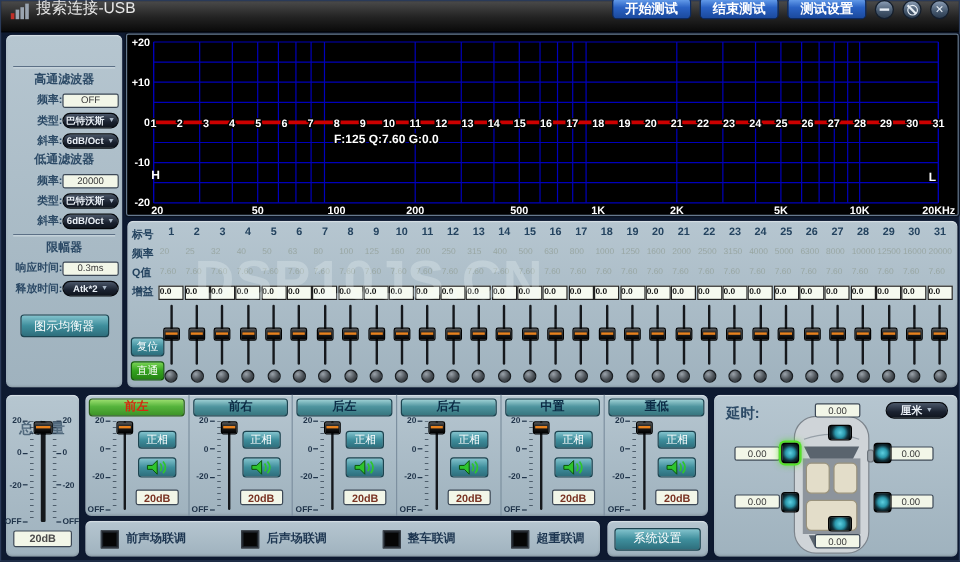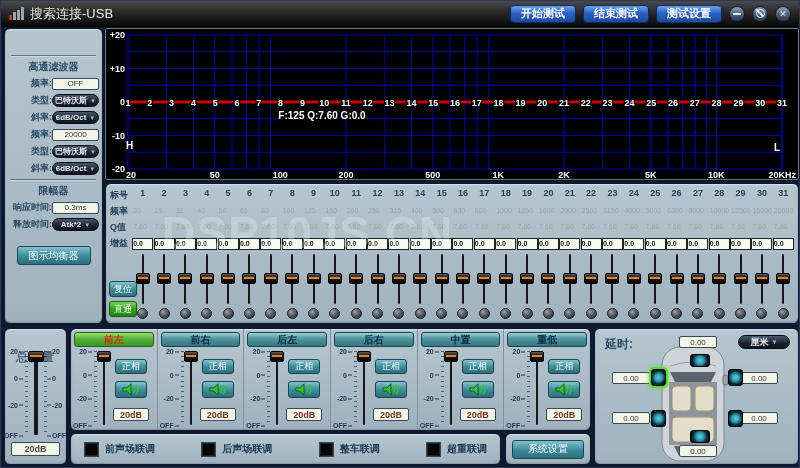--- a/index.html
+++ b/index.html
@@ -2,21 +2,21 @@
 <html><head>
 <meta charset="utf-8">
 <style>
   html,body{margin:0;padding:0;}
   body{width:800px;height:468px;overflow:hidden;position:relative;background:#0b1322;
        font-family:"Liberation Sans",sans-serif;-webkit-font-smoothing:antialiased;}
   .window{position:absolute;inset:0;background:#0e1a30;border:1px solid #2a3a58;box-sizing:border-box;}
   
   .titlebar{position:absolute;left:0;top:0;right:0;height:26px;
     background:linear-gradient(180deg,#4a4a4a,#222 55%,#0a0a0a);
-    display:flex;align-items:center;padding:0 8px;box-sizing:border-box;border-bottom:1px solid #000;}
+    display:flex;align-items:flex-end;padding:10px 8px;box-sizing:border-box;border-bottom:1px solid #000;}
   .app-icon{display:flex;align-items:flex-end;gap:1px;height:13px;margin-right:6px;}
   .app-icon i{display:block;width:3px;background:#9aa4b0;}
   .app-icon i:nth-child(1){height:5px;background:#c03028;}
   .app-icon i:nth-child(2){height:8px;}
   .app-icon i:nth-child(3){height:10px;}
   .app-icon i:nth-child(4){height:13px;}
   .app-title{color:#e8e8e8;font-size:13px;white-space:nowrap;}
   .tb-spacer{flex:1;}
   button{font-family:inherit;}
   .test-btn{height:18px;padding:0 10px;margin-left:7px;cursor:pointer;
@@ -174,20 +174,21 @@
           <span class="arrow">▼</span>
         </div>
       </div>
     <div class="side-row">
         <label>斜率:</label>
       <div class="dd">
           <span>6dB/Oct</span>
           <span class="arrow">▼</span>
         </div>
       </div>
+    <div class="side-title">低通滤波器</div>
     <div class="side-row">
         <label>频率:</label>
       <div class="field">20000</div>
       </div>
     <div class="side-row">
         <label>类型:</label>
       <div class="dd">
           <span>巴特沃斯</span>
           <span class="arrow">▼</span>
         </div>

